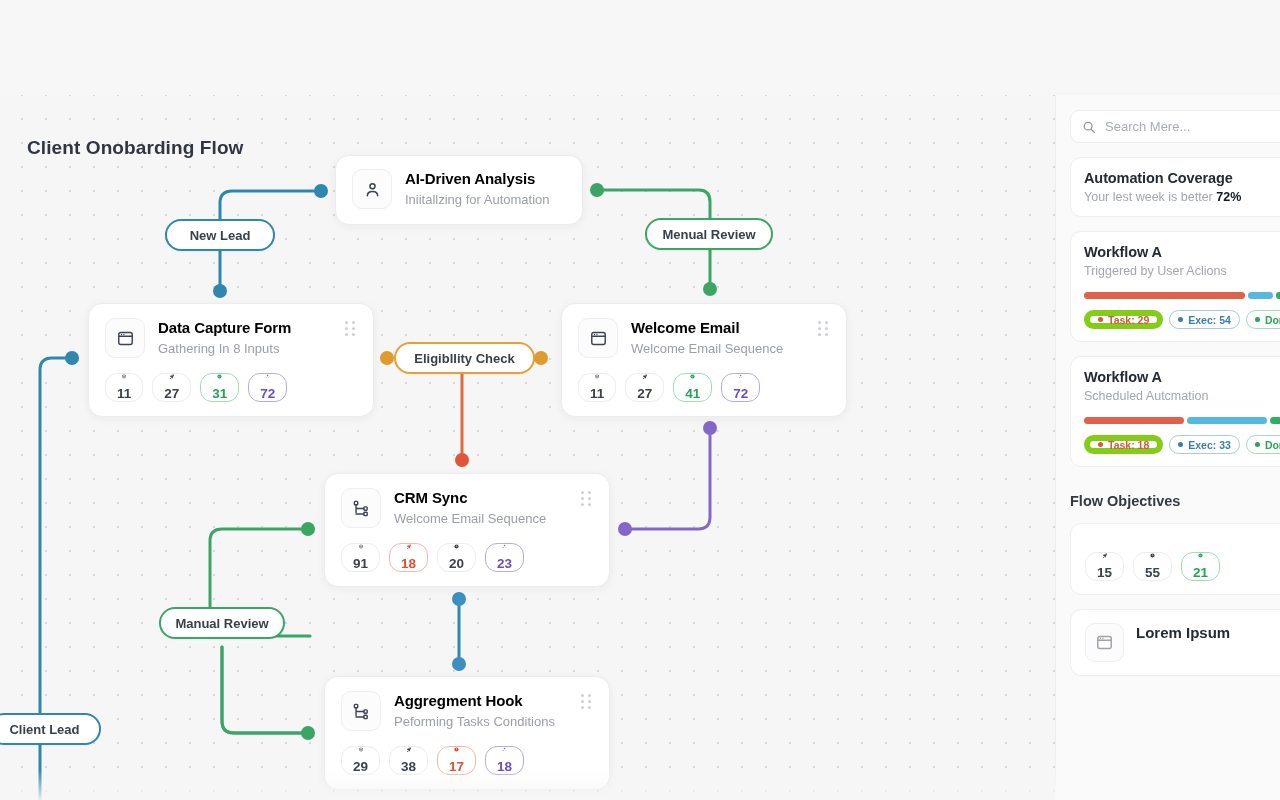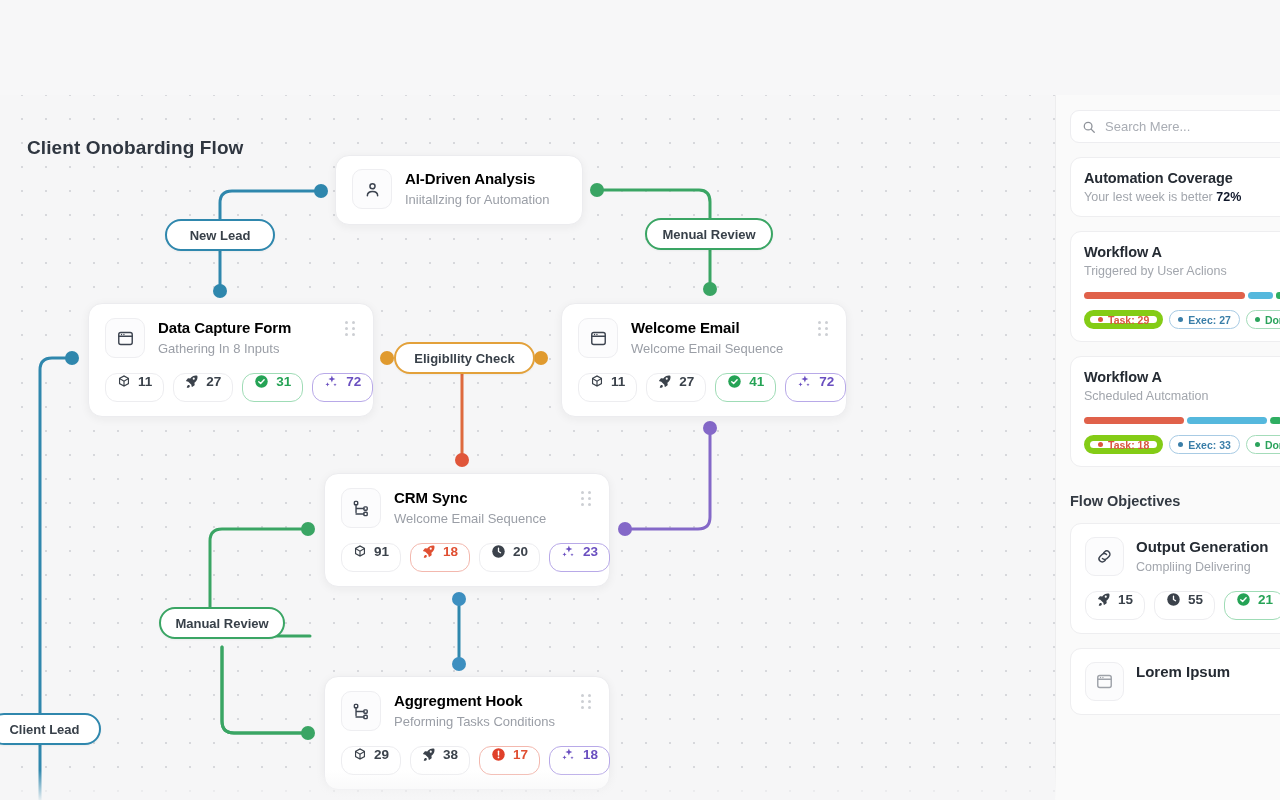--- a/index.html
+++ b/index.html
@@ -76,22 +76,22 @@
     flex:0 0 auto;width:12px;height:14px;margin-top:3px;opacity:.72;
     display:grid;grid-template-columns:repeat(2,3px);grid-template-rows:repeat(3,3px);
     gap:3px 4px;
   }
   .grip i{display:block;width:3px;height:3px;border-radius:50%;background:#b9bcc3;}
 
   .badges{display:flex;gap:9px;margin-top:15px;flex-wrap:nowrap;}
   .badge{
     box-sizing:border-box;height:29px;border-radius:12px;
     border:1px solid #ededf0;background:#fff;
-    display:flex;align-items:flex-start;gap:7px;padding:0 11px;
-    font-size:13.5px;font-weight:600;color:#3b424b;white-space:nowrap;
+    display:flex;align-items:flex-end;gap:7px;padding:0 11px;
+    font-size:13.5px;font-weight:600;color:#3b424b;white-space:nowrap;flex-direction:column;
   }
   .badge.green{border-color:#9fdcb6;color:#25a355;}
   .badge.purple{border-color:#b8a9e8;color:#6a4fc0;}
   .badge.red{border-color:#f3b8ae;color:#e04f32;}
   .badge svg{display:block;}
 
   
   .sidebar{
     position:absolute;left:1055px;top:95px;width:225px;height:705px;
     background:#fafafa;border-left:1px solid #ededee;
@@ -491,21 +491,21 @@
           <i style="flex:13;background:#55b8dd;"></i>
           <i style="flex:3;background:#2fae62;"></i>
       </div>
       <div class="chips">
         <div class="chip red">
             <i></i>
             <span>Task: 29</span>
           </div>
         <div class="chip blue">
             <i></i>
-            <span>Exec: 27</span>
+            <span>Exec: 54</span>
           </div>
         <div class="chip green">
             <i></i>
             <span>Done: 1</span>
           </div>
       </div>
     </div>
 
     <div class="sb-card">
       <div class="sb-card-title">Workflow A</div>
@@ -527,32 +527,20 @@
         <div class="chip green">
             <i></i>
             <span>Done: 1</span>
           </div>
       </div>
     </div>
 
     <div class="sb-sec">Flow Objectives</div>
 
     <div class="obj-card">
-      <div class="obj-head">
-        <div class="obj-ico">
-          <svg width="19" height="19" viewBox="0 0 24 24" fill="none" stroke="#3d4450" stroke-width="1.8" stroke-linecap="round" stroke-linejoin="round">
-            <path d="M9.4 14.6a4 4 0 0 0 5.7 0l2.6-2.6a4 4 0 1 0-5.7-5.7l-1 1"></path>
-            <path d="M14.6 9.4a4 4 0 0 0-5.7 0l-2.6 2.6a4 4 0 1 0 5.7 5.7l1-1"></path>
-          </svg>
-        </div>
-        <div class="node-txt">
-          <div class="obj-title">Output Generation</div>
-          <div class="obj-sub">Compliing Delivering</div>
-        </div>
-      </div>
       <div class="badges">
         <div class="badge">
           <svg width="14" height="14" viewBox="0 0 24 24" fill="#3b424b">
               <path d="M19.8 2.6c-3.8-.4-7 .9-9.4 3.6L9 7.9l-3-.5c-.6-.1-1.2.1-1.6.6L2 11.2c-.4.5-.1 1.3.6 1.4l3 .5 5.3 5.3.5 3c.1.7.9 1 1.4.6l3.2-2.5c.5-.4.7-1 .6-1.6l-.5-3 1.7-1.4c2.7-2.4 4-5.6 3.6-9.4a1.6 1.6 0 0 0-1.6-1.5zM15 9.8a1.8 1.8 0 1 1 0-3.6 1.8 1.8 0 0 1 0 3.6z"></path>
               <path d="M4.5 19.5c1-1 2.4-1 3.2-.2.8.8.8 2.2-.2 3.2-.8.8-3.9 1.3-4.3.9-.4-.4.5-3.1 1.3-3.9z"></path>
             </svg>
           <span>15</span>
         </div>
         <div class="badge">
           <svg width="15" height="15" viewBox="0 0 24 24">

